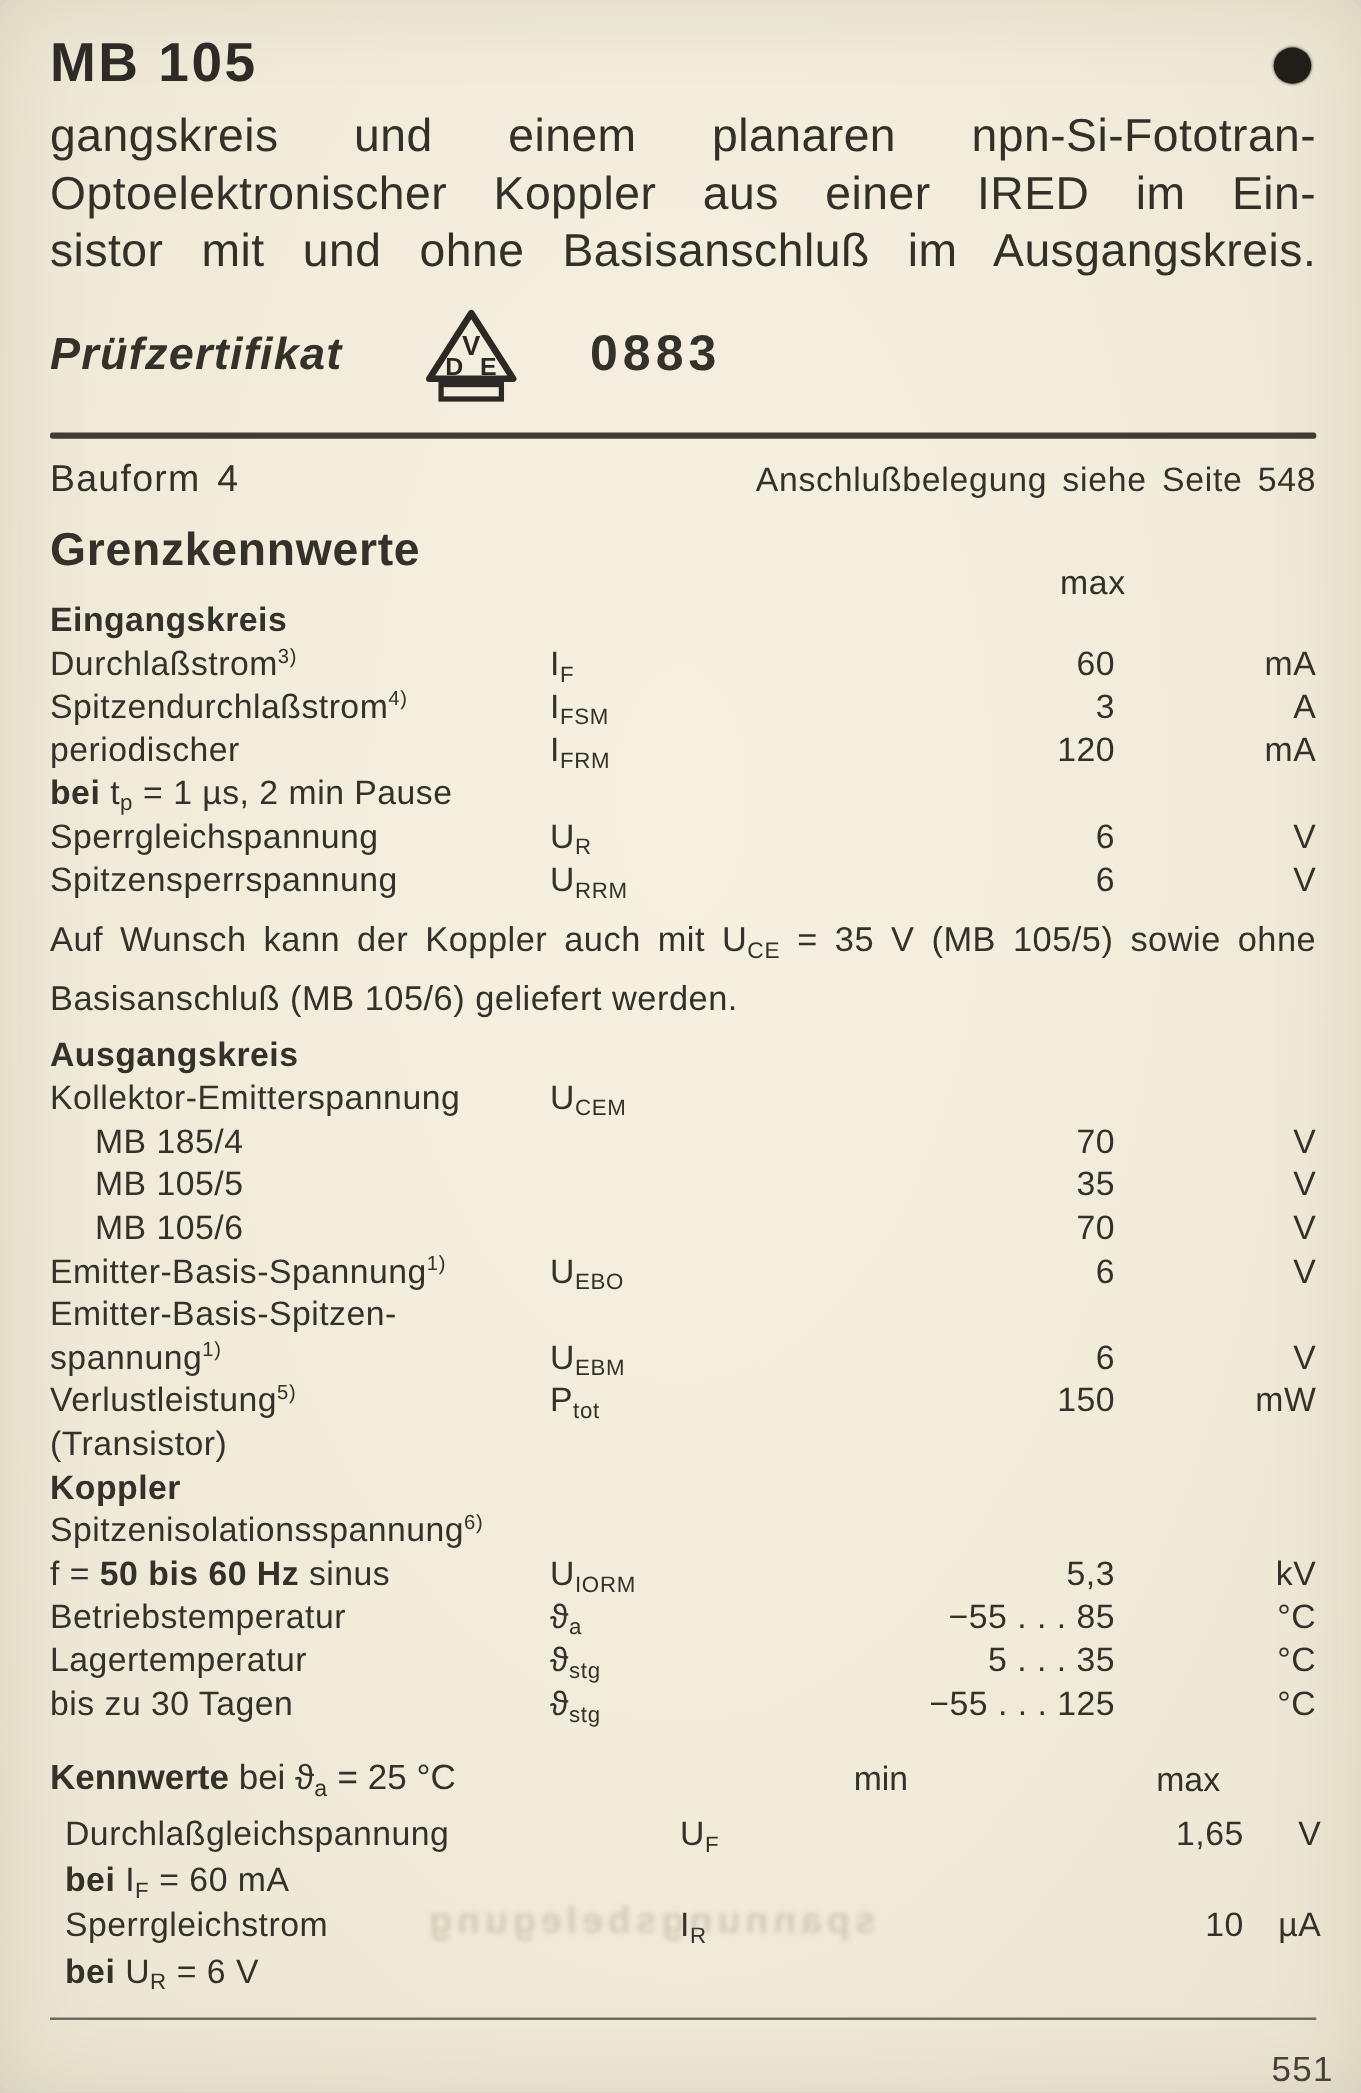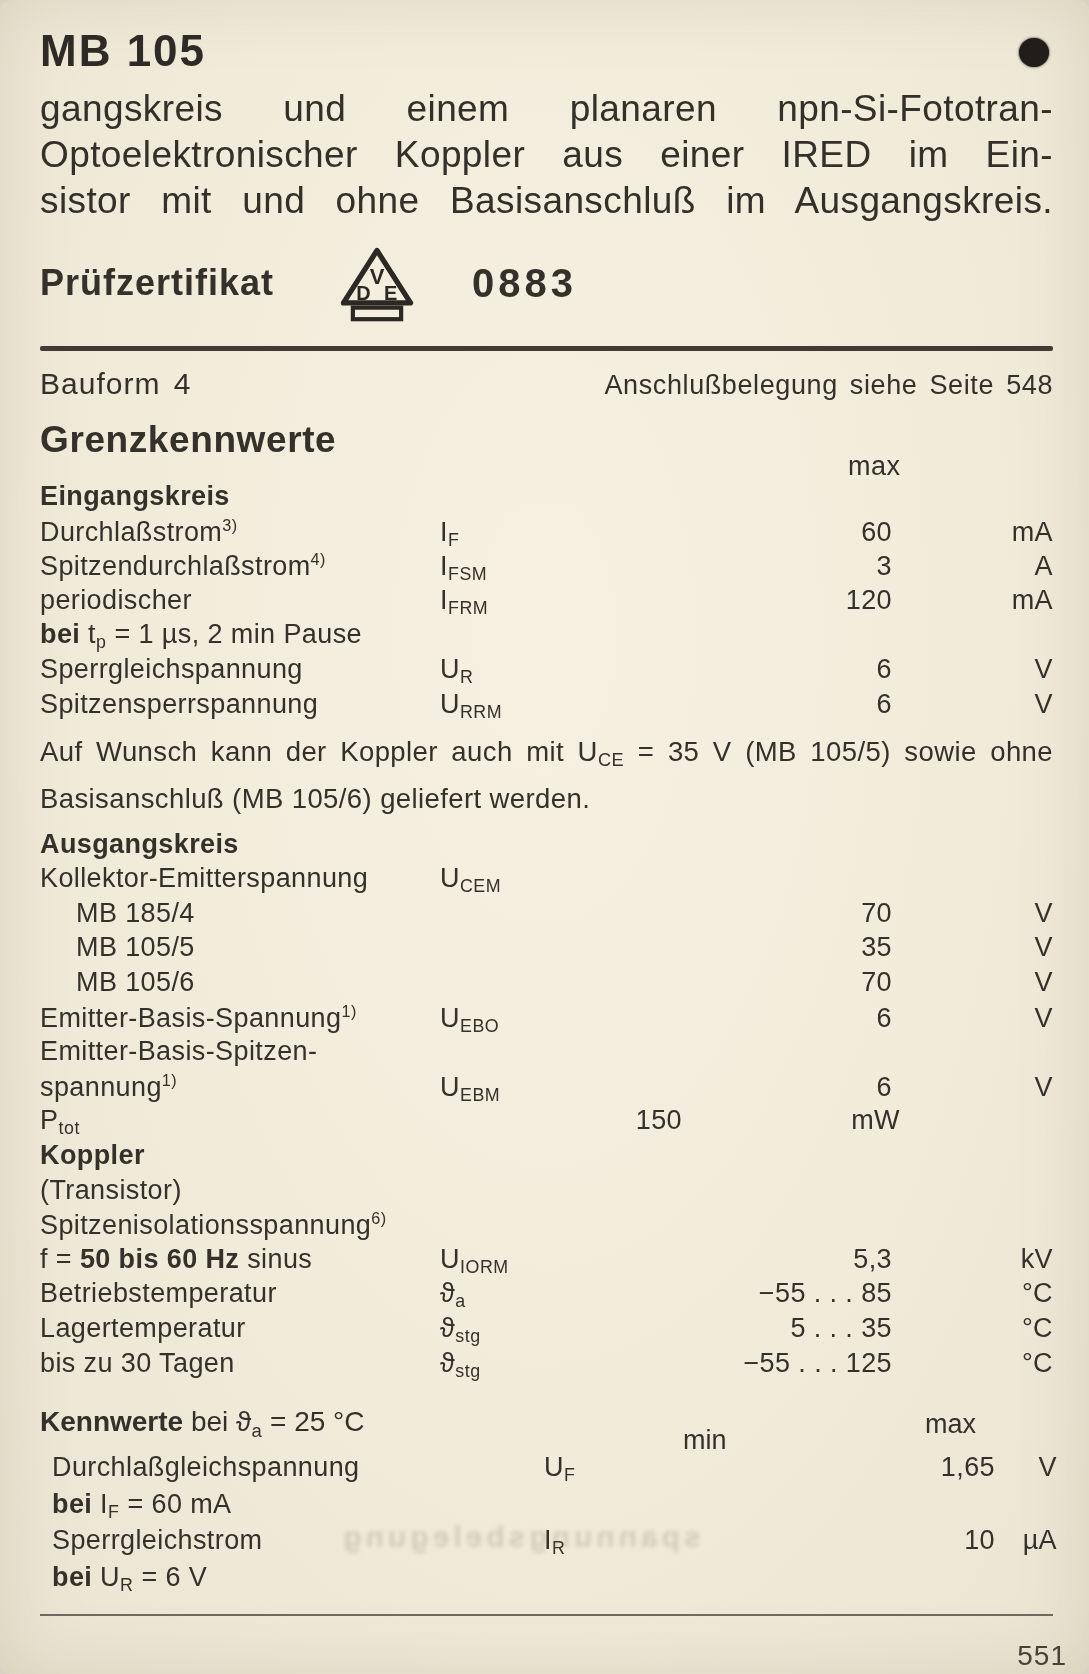--- a/index.html
+++ b/index.html
@@ -27,21 +27,21 @@
   .title{
     margin:26px 0 0 0;font-size:44px;font-weight:bold;letter-spacing:2px;
     line-height:50px;color:#2e2b26;
   }
   .desc{margin-top:10px;}
   .desc-line{
     font-size:37px;line-height:46px;letter-spacing:0.4px;word-spacing:4px;
     text-align:justify;text-align-last:justify;color:#332f29;
   }
   .cert-row{display:flex;align-items:center;margin-top:18px;height:82px;}
-  .cert-label{font-size:36px;font-weight:bold;letter-spacing:1px;}
+  .cert-label{font-size:36px;font-weight:bold;letter-spacing:1px;font-style:italic;}
   .vde-logo{margin-left:60px;flex:0 0 auto;}
   .cert-num{font-size:40px;font-weight:bold;margin-left:52px;letter-spacing:4px;}
 
   .rule-thick{height:5px;background:#403c35;margin-top:22px;border-radius:2px;}
   .rule-thin{height:2px;background:#6e6a5f;margin-top:16px;}
 
   .meta-row{display:flex;justify-content:space-between;align-items:baseline;margin-top:16px;text-align:right;}
   .meta-left{font-size:30px;letter-spacing:1px;word-spacing:4px;}
   .meta-right{font-size:27px;letter-spacing:0.6px;word-spacing:4px;}
 
@@ -56,21 +56,21 @@
   .lim-row .label{white-space:nowrap;}
   .lim-row.indent .label{padding-left:36px;}
   .lim-row .sym{white-space:nowrap;}
   .lim-row .val{text-align:right;padding-right:8px;white-space:nowrap;}
   .lim-row .unit{text-align:right;white-space:nowrap;}
 
   .note{margin:10px 0 12px 0;font-size:27.5px;line-height:37px;letter-spacing:0.4px;}
   .note-line.just{text-align:justify;text-align-last:justify;}
 
   .kenn-head{position:relative;margin-top:24px;height:40px;font-size:28px;}
-  .kenn-head .kenn-min{position:absolute;left:643px;top:19px;font-size:27px;}
+  .kenn-head .kenn-min{position:absolute;left:643px;top:2px;font-size:27px;}
   .kenn-head .kenn-max{position:absolute;left:885px;top:3px;font-size:27px;}
   .kenn-rows{margin-top:6px;}
   .kenn-row{
     display:grid;grid-template-columns:450px 140px 145px 218px 60px;
     align-items:baseline;height:36.5px;font-size:27px;letter-spacing:0.4px;margin-left:12px;
   }
   .kenn-row .label{white-space:nowrap;}
   .kenn-row .sym{padding-left:42px;white-space:nowrap;}
   .kenn-row .max{text-align:right;padding-right:10px;white-space:nowrap;}
   .kenn-row .unit{text-align:right;padding-right:8px;white-space:nowrap;}
@@ -214,32 +214,33 @@
         <div class="val"></div>
         <div class="unit"></div>
       </div>
       <div class="lim-row">
         <div class="label"><span>spannung</span><span class="sup">1)</span></div>
         <div class="sym"><span>U</span><span class="sub">EBM</span></div>
         <div class="val">6</div>
         <div class="unit">V</div>
       </div>
       <div class="lim-row">
+        <div class="label"><span>Verlustleistung</span><span class="sup">5)</span></div>
         <div class="sym"><span>P</span><span class="sub">tot</span></div>
         <div class="val">150</div>
         <div class="unit">mW</div>
       </div>
       <div class="lim-row">
+        <div class="label"><span>(Transistor)</span></div>
+        <div class="sym"></div>
+        <div class="val"></div>
+        <div class="unit"></div>
+      </div>
+      <div class="lim-row">
         <div class="label"><span class="b">Koppler</span></div>
-        <div class="sym"></div>
-        <div class="val"></div>
-        <div class="unit"></div>
-      </div>
-      <div class="lim-row">
-        <div class="label"><span>(Transistor)</span></div>
         <div class="sym"></div>
         <div class="val"></div>
         <div class="unit"></div>
       </div>
       <div class="lim-row">
         <div class="label"><span>Spitzenisolationsspannung</span><span class="sup">6)</span></div>
         <div class="sym"></div>
         <div class="val"></div>
         <div class="unit"></div>
       </div>

